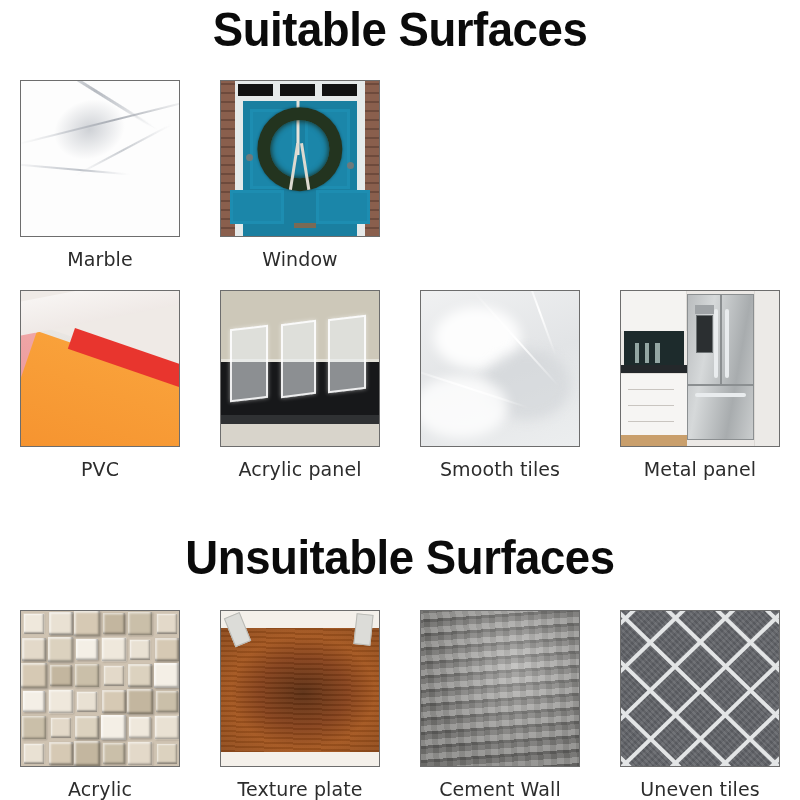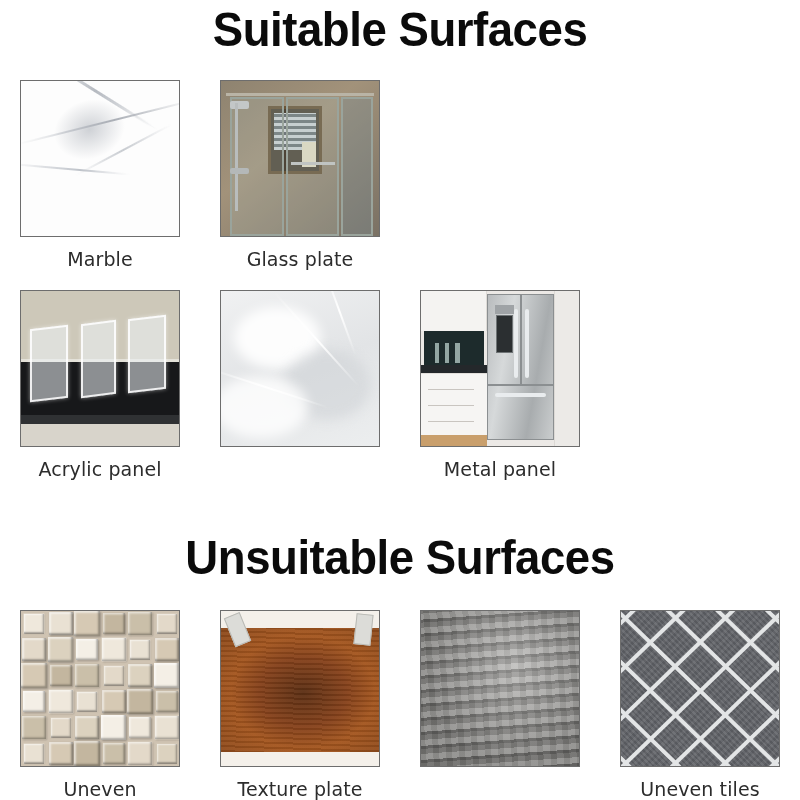--- a/index.html
+++ b/index.html
@@ -220,46 +220,63 @@
           <div class="blotch"></div>
           <div class="v v1"></div>
             <div class="v v2"></div>
             <div class="v v3"></div>
             <div class="v v4"></div>
         </div>
       </div>
       <div class="caption">Marble</div>
     </div>
 
-
-
-    <div class="cell">
-      <div class="thumb">
-        <div class="inner art-glass">
-          <div class="win">
-              <div class="blind"></div>
-              <div class="bright"></div>
+    <div class="cell">
+      <div class="thumb">
+        <div class="inner art-window">
+          <div class="brickL"></div>
+            <div class="brickR"></div>
+          <div class="frame"></div>
+          <div class="transom"></div>
+          <div class="door"></div>
+          <div class="panelL"></div>
+            <div class="panelR"></div>
+          <div class="knob k1"></div>
+            <div class="knob k2"></div>
+          <div class="slot"></div>
+          <div class="ribbon"></div>
+          <div class="wreath"></div>
+          <div class="bow">
+              <i></i>
+              <i></i>
             </div>
-          <div class="rail"></div>
-          <div class="pane pane1"></div>
-          <div class="pane pane2"></div>
-          <div class="pane pane3"></div>
-          <div class="head"></div>
-          <div class="shower"></div>
-          <div class="tap"></div>
-          <div class="bar"></div>
-        </div>
-      </div>
-      <div class="caption">Glass plate</div>
-    </div>
+        </div>
+      </div>
+      <div class="caption">Window</div>
+    </div>
+
+
 
   </div>
 
   <div class="grid-row" style="top:290px;">
 
+    <div class="cell">
+      <div class="thumb">
+        <div class="inner art-pvc">
+          <div class="sheet s-grey"></div>
+          <div class="sheet s-green"></div>
+          <div class="sheet s-pink"></div>
+          <div class="sheet s-orange"></div>
+          <div class="sheet s-red"></div>
+          <div class="topwhite"></div>
+        </div>
+      </div>
+      <div class="caption">PVC</div>
+    </div>
 
     <div class="cell">
       <div class="thumb">
         <div class="inner art-acrylic">
           <div class="edge"></div>
           <div class="slab sl1"></div>
           <div class="slab sl2"></div>
           <div class="slab sl3"></div>
           <div class="band"></div>
         </div>
@@ -271,20 +288,21 @@
       <div class="thumb">
         <div class="inner art-smooth">
           <div class="cloud c1"></div>
             <div class="cloud c2"></div>
             <div class="cloud c3"></div>
           <div class="ln l1"></div>
             <div class="ln l2"></div>
             <div class="ln l3"></div>
         </div>
       </div>
+      <div class="caption">Smooth tiles</div>
     </div>
 
     <div class="cell">
       <div class="thumb">
         <div class="inner art-metal">
           <div class="wallR"></div>
           <div class="cabTop"></div>
           <div class="backsplash">
             <span class="bottle" style="left:18%"></span>
             <span class="bottle" style="left:34%"></span>
@@ -351,21 +369,21 @@
             <span style="background: rgb(239, 232, 220); transform: scale(0.85); box-shadow: rgba(0, 0, 0, 0.3) -2px -2px 2px inset, rgba(255, 255, 255, 0.55) 2px 2px 2px inset, rgba(0, 0, 0, 0.28) 1px 1px 2px;"></span>
             <span style="background: rgb(233, 225, 211); transform: scale(0.95); box-shadow: rgba(0, 0, 0, 0.3) -2px -2px 2px inset, rgba(255, 255, 255, 0.55) 2px 2px 2px inset, rgba(0, 0, 0, 0.28) 1px 1px 2px;"></span>
             <span style="background: rgb(233, 225, 211); transform: scale(0.8); box-shadow: rgba(0, 0, 0, 0.3) -2px -2px 2px inset, rgba(255, 255, 255, 0.55) 2px 2px 2px inset, rgba(0, 0, 0, 0.28) 1px 1px 2px;"></span>
             <span style="background: rgb(214, 201, 180); transform: scale(0.9); box-shadow: rgba(0, 0, 0, 0.3) -2px -2px 2px inset, rgba(255, 255, 255, 0.55) 2px 2px 2px inset, rgba(0, 0, 0, 0.28) 1px 1px 2px;"></span>
             <span style="background: rgb(195, 182, 159); transform: scale(1); box-shadow: rgba(0, 0, 0, 0.3) -2px -2px 2px inset, rgba(255, 255, 255, 0.55) 2px 2px 2px inset, rgba(0, 0, 0, 0.28) 1px 1px 2px;"></span>
             <span style="background: rgb(202, 191, 169); transform: scale(0.85); box-shadow: rgba(0, 0, 0, 0.3) -2px -2px 2px inset, rgba(255, 255, 255, 0.55) 2px 2px 2px inset, rgba(0, 0, 0, 0.28) 1px 1px 2px;"></span>
             <span style="background: rgb(227, 217, 201); transform: scale(0.95); box-shadow: rgba(0, 0, 0, 0.3) -2px -2px 2px inset, rgba(255, 255, 255, 0.55) 2px 2px 2px inset, rgba(0, 0, 0, 0.28) 1px 1px 2px;"></span>
             <span style="background: rgb(220, 210, 191); transform: scale(0.8); box-shadow: rgba(0, 0, 0, 0.3) -2px -2px 2px inset, rgba(255, 255, 255, 0.55) 2px 2px 2px inset, rgba(0, 0, 0, 0.28) 1px 1px 2px;"></span>
           </div>
       </div>
-      <div class="caption">Uneven</div>
+      <div class="caption">Acrylic</div>
     </div>
 
     <div class="cell">
       <div class="thumb">
         <div class="inner art-texture">
           <div class="board">
               <div class="grain"></div>
             </div>
           <div class="clipL"></div>
           <div class="clipR"></div>
@@ -374,20 +392,21 @@
       <div class="caption">Texture plate</div>
     </div>
 
     <div class="cell">
       <div class="thumb">
         <div class="inner art-cement">
           <div class="layer"></div>
           <div class="blur"></div>
         </div>
       </div>
+      <div class="caption">Cement Wall</div>
     </div>
 
     <div class="cell">
       <div class="thumb">
         <div class="inner art-uneven" id="uneven-grid">
           <div class="speck"></div>
         <div class="g ga" style="top: -43%;"></div>
             <div class="g gb" style="top: -43%;"></div>
             <div class="g ga" style="top: -12%;"></div>
             <div class="g gb" style="top: -12%;"></div>

